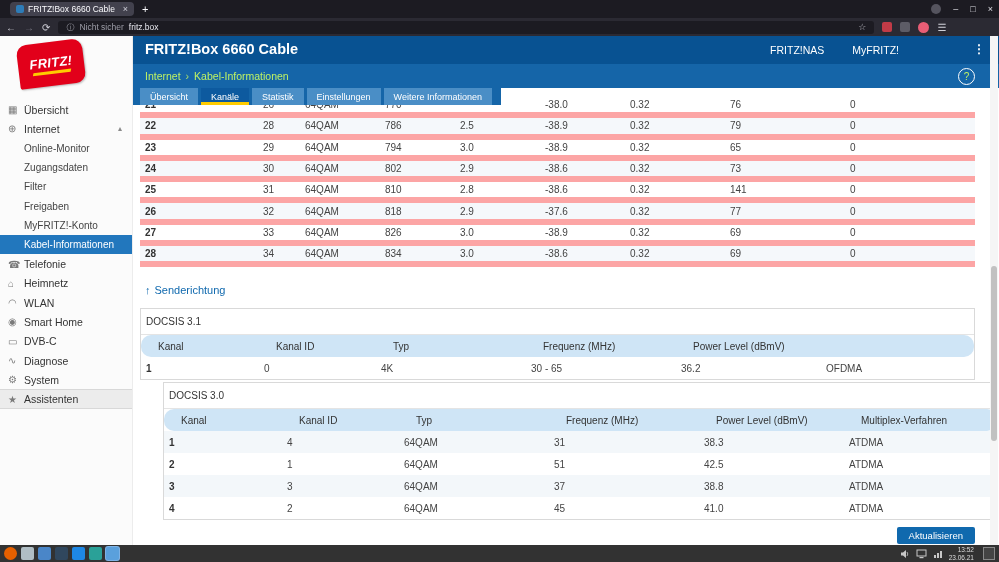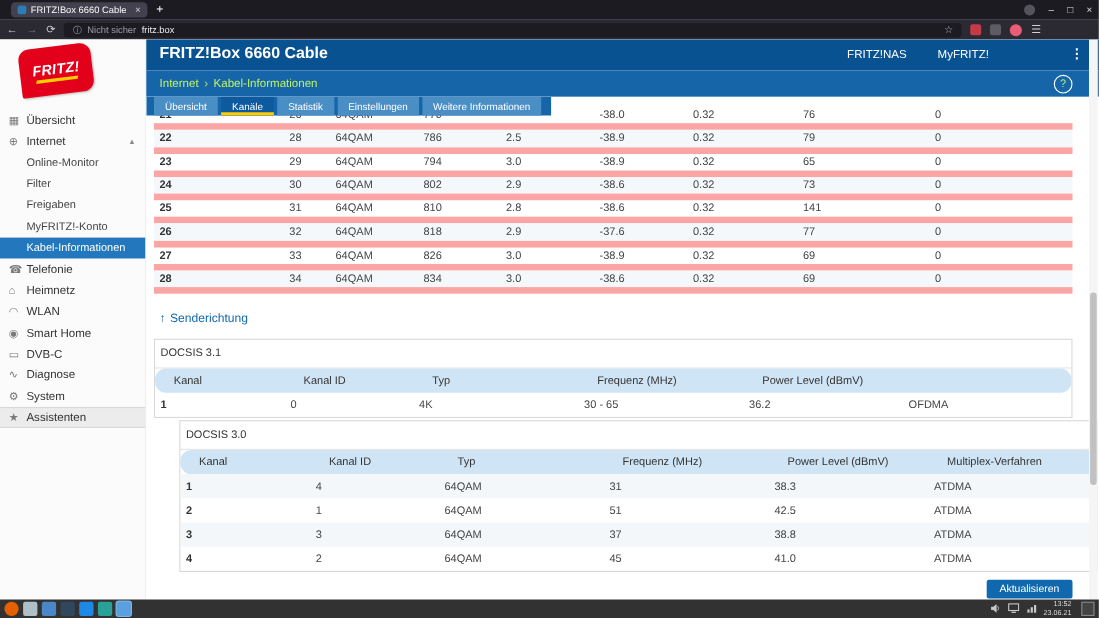--- a/index.html
+++ b/index.html
@@ -146,20 +146,21 @@
         <div class="nav-item">
           <span class="nicon">▦</span>
           <span class="nlabel">Übersicht</span>
         </div>
         <div class="nav-item">
           <span class="nicon">⊕</span>
           <span class="nlabel">Internet</span>
           <span class="chev">▴</span>
         </div>
         <div class="nav-sub">Online-Monitor</div>
+        <div class="nav-sub">Zugangsdaten</div>
         <div class="nav-sub">Filter</div>
         <div class="nav-sub">Freigaben</div>
         <div class="nav-sub">MyFRITZ!-Konto</div>
         <div class="nav-sub selected">Kabel-Informationen</div>
         <div class="nav-item">
           <span class="nicon">☎</span>
           <span class="nlabel">Telefonie</span>
         </div>
         <div class="nav-item">
           <span class="nicon">⌂</span>

